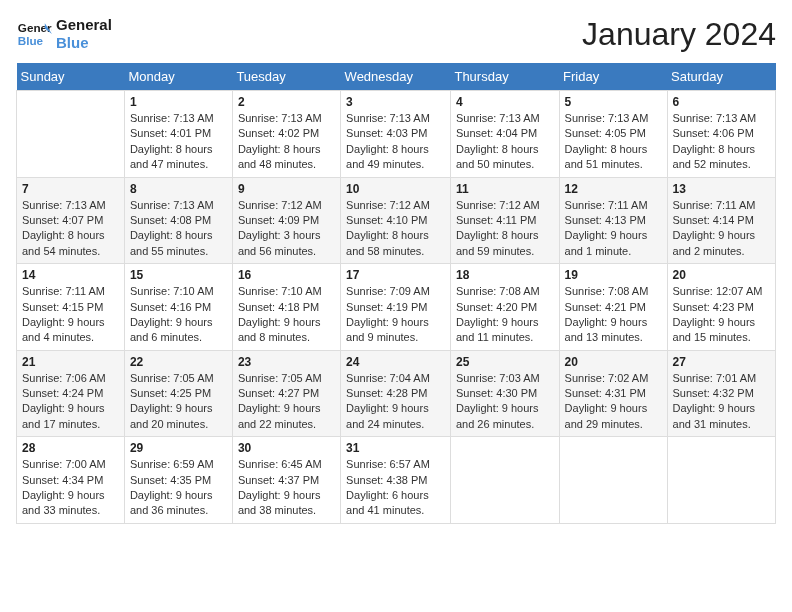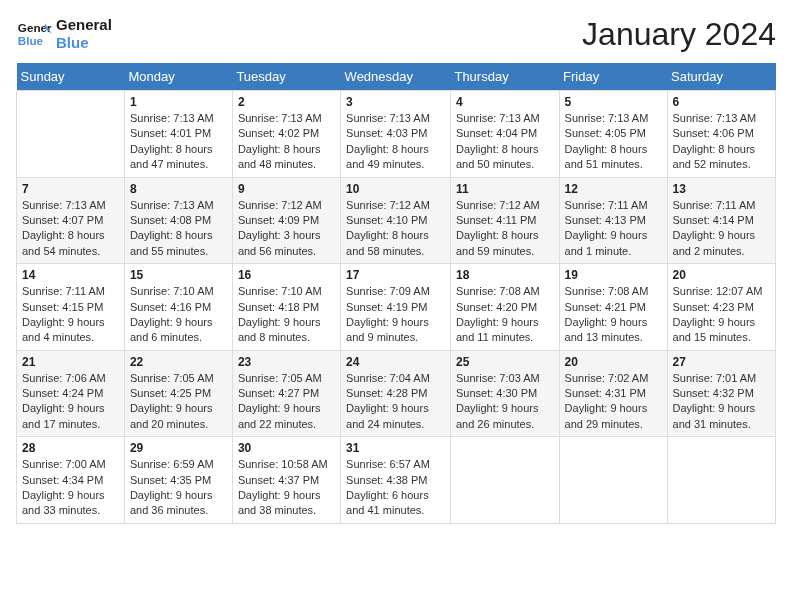--- a/index.html
+++ b/index.html
@@ -349,21 +349,21 @@
         <span class="day-num">29</span>
         <div class="day-info">
           <div>Sunrise: 6:59 AM</div>
           <div>Sunset: 4:35 PM</div>
           <div>Daylight: 9 hours and 36 minutes.</div>
         </div>
       </td>
         <td>
         <span class="day-num">30</span>
         <div class="day-info">
-          <div>Sunrise: 10:58 AM</div>
+          <div>Sunrise: 6:45 AM</div>
           <div>Sunset: 4:37 PM</div>
           <div>Daylight: 9 hours and 38 minutes.</div>
         </div>
       </td>
         <td>
         <span class="day-num">31</span>
         <div class="day-info">
           <div>Sunrise: 6:57 AM</div>
           <div>Sunset: 4:38 PM</div>
           <div>Daylight: 6 hours and 41 minutes.</div>

